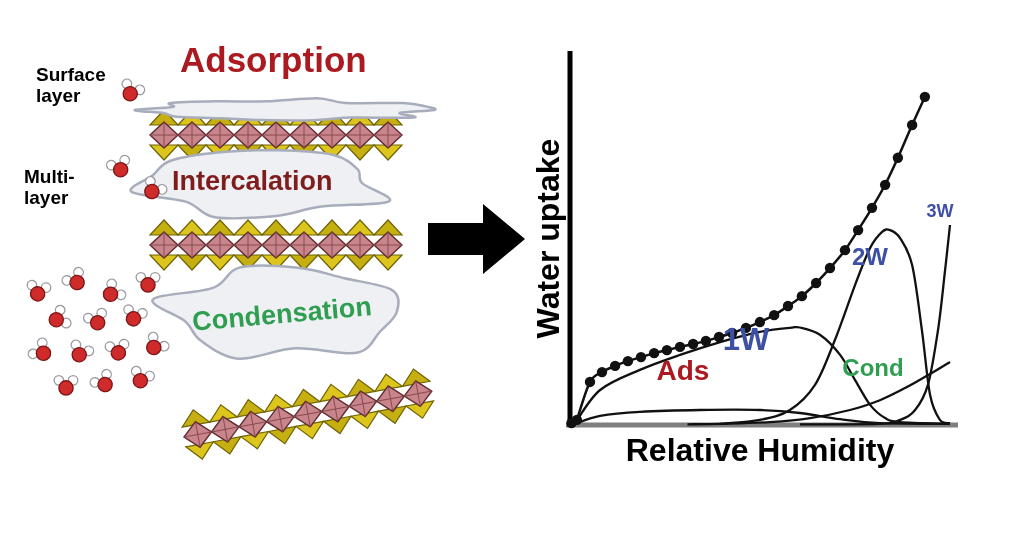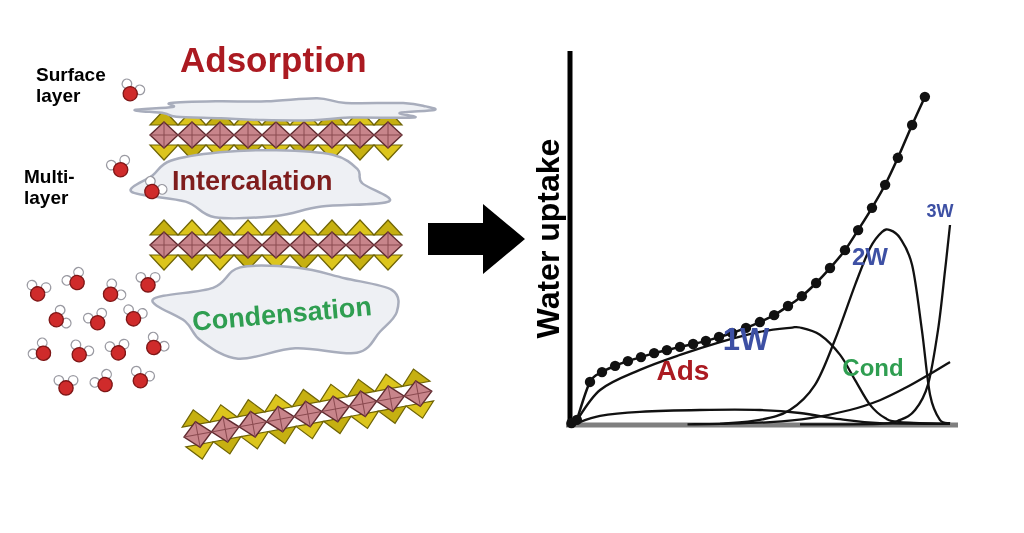--- a/index.html
+++ b/index.html
@@ -301,19 +301,20 @@
   <div class="side-label" style="left:24px;top:166px">Multi-
 layer</div>
 
   <div class="mech-title" style="left: 172px; top: 166px; font-size: 27px; color: #7f1d1d;">Intercalation</div>
 
   <div class="mech-title" style="left: 192px; top: 299px; font-size: 27px; transform: rotate(-5deg); color: rgb(47, 158, 81);">Condensation</div>
 
 
   <div class="axis-label" id="ylab">Water uptake</div>
 
+  <div class="axis-label" id="xlab">Relative Humidity</div>
 
 <div class="series-label" style="left: 651px; top: 371px; font-size: 28px; color: rgb(171, 26, 33); margin-left: 32px;">Ads</div>
     <div class="series-label" style="left: 746px; top: 340px; font-size: 31px; color: rgb(61, 80, 164);">1W</div>
     <div class="series-label" style="left: 870px; top: 257px; font-size: 24px; color: rgb(61, 80, 164);">2W</div>
     <div class="series-label" style="left: 940px; top: 211px; font-size: 18px; color: rgb(61, 80, 164);">3W</div>
     <div class="series-label" style="left: 873px; top: 353px; font-size: 24px; color: rgb(47, 158, 81); margin-top: 15px;">Cond</div>
   </div>
 
 </body></html>

